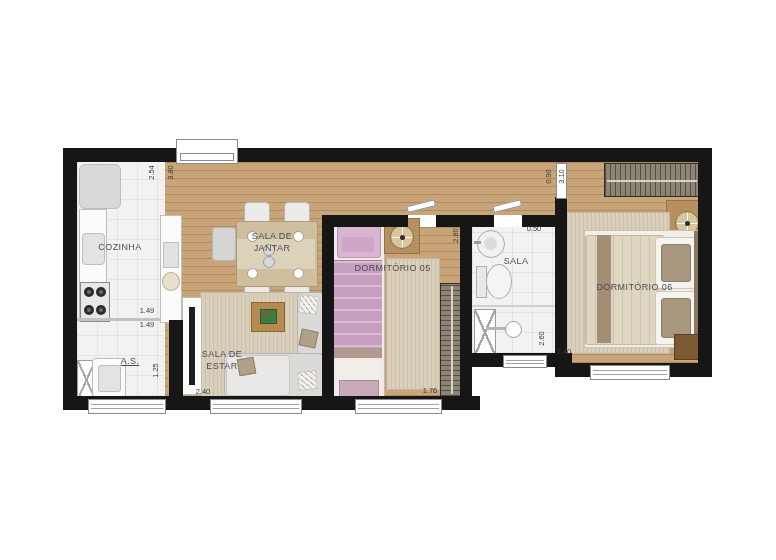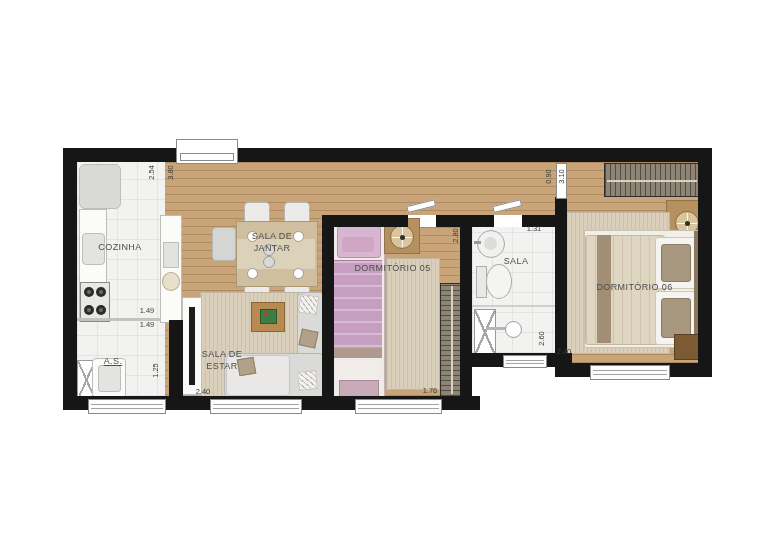--- a/index.html
+++ b/index.html
@@ -179,32 +179,32 @@
   <div class="window" style="left:210px;top:399px;width:90px;height:13px;"></div>
   <div class="window" style="left:355px;top:399px;width:85px;height:13px;"></div>
   <div class="window" style="left:503px;top:355px;width:42px;height:11px;"></div>
   <div class="window" style="left:590px;top:365px;width:78px;height:13px;"></div>
 
   <div class="rlabel" style="left:85px;top:242px;width:70px;">COZINHA</div>
   <div class="rlabel" style="left:237px;top:231px;width:70px;">SALA DE
 JANTAR</div>
   <div class="rlabel" style="left:192px;top:349px;width:60px;">SALA DE
 ESTAR</div>
-  <div class="rlabel" style="left:95px;top:356px;width:36px;text-decoration:underline;">A.S.</div>
+  <div class="rlabel" style="left:112px;top:356px;width:36px;text-decoration:underline;">A.S.</div>
   <div class="rlabel" style="left:350px;top:263px;width:85px;">DORMITÓRIO 05</div>
   <div class="rlabel" style="left:488px;top:256px;width:56px;">SALA</div>
   <div class="rlabel" style="left:592px;top:282px;width:85px;">DORMITÓRIO 06</div>
 
   <div class="dim v" style="left:138px;top:168px;">2.54</div>
   <div class="dim v" style="left:157px;top:168px;">3.80</div>
   <div class="dim" style="left:134px;top:306px;">1.49</div>
   <div class="dim" style="left:134px;top:320px;">1.49</div>
   <div class="dim v" style="left:142px;top:366px;">1.25</div>
   <div class="dim" style="left:190px;top:387px;">2.40</div>
   <div class="dim" style="left:417px;top:386px;">1.76</div>
   <div class="dim v" style="left:442px;top:231px;">2.80</div>
-  <div class="dim" style="left:521px;top:224px;">1.31</div>
+  <div class="dim" style="left:521px;top:224px;">0.50</div>
   <div class="dim v" style="left:528px;top:334px;">2.60</div>
   <div class="dim v" style="left:535px;top:172px;">0.90</div>
   <div class="dim v" style="left:548px;top:172px;">3.10</div>
   <div class="dim" style="left:551px;top:347px;">2.40</div>
 
 </div>
 
 </body></html>

